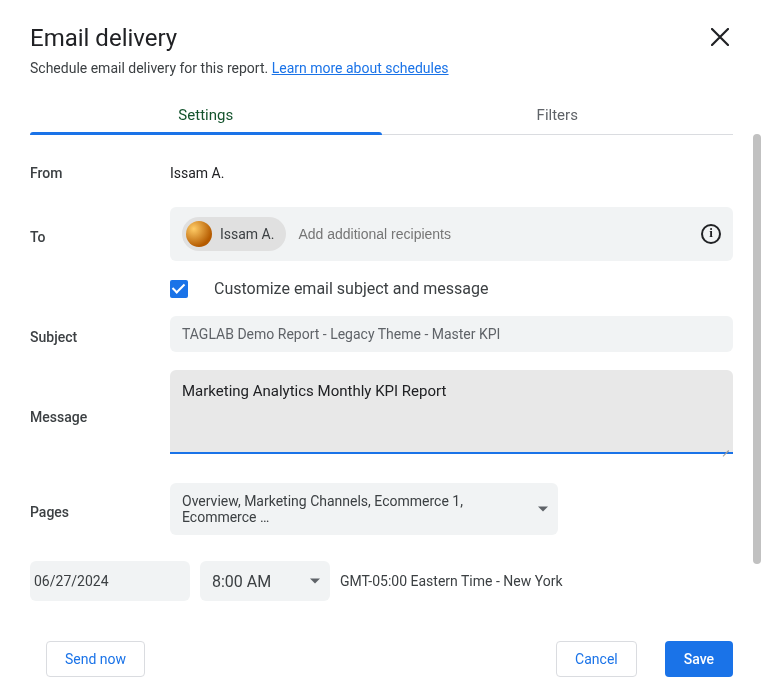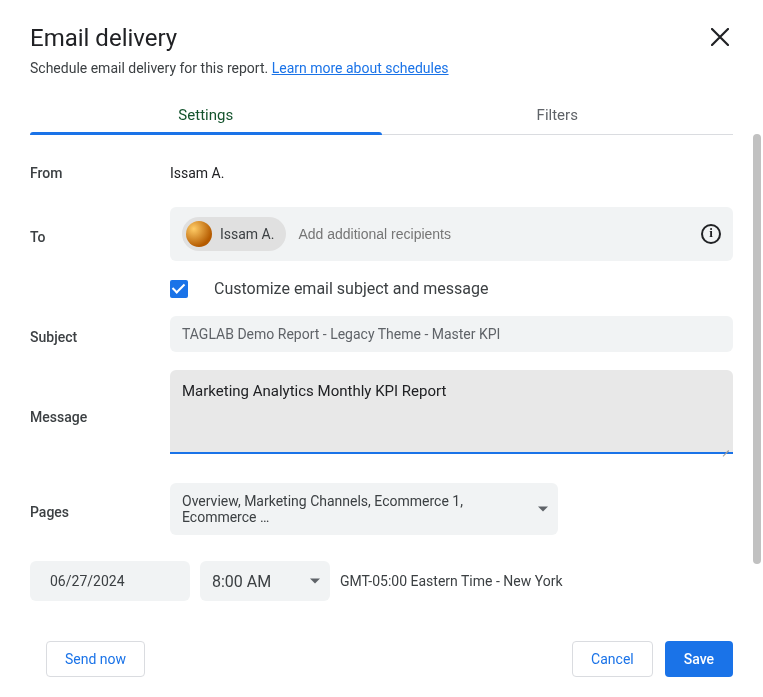--- a/index.html
+++ b/index.html
@@ -243,21 +243,21 @@
   .start-time-row {
     display: flex;
     align-items: center;
     gap: 10px;
   }
   .date-input {
     background: #f1f3f4;
     border-radius: 6px;
     display: inline-flex;
     align-items: center;
-    padding: 0 8px 0 20px;
+    padding: 0 8px 0 4px;
     height: 40px;
     width: 160px;
   }
   .date-input input {
     border: none; background: transparent; outline: none;
     font-size: 14px; flex: 1;
     color: #3c4043;
     font-family: inherit;
   }
   .calendar-icon {
@@ -310,21 +310,21 @@
     background: #fff;
     border: 1px solid #dadce0;
   }
   .btn-primary {
     background: #1a73e8;
     color: #fff;
     font-weight: 500;
   }
   .footer-right {
     display: flex;
-    gap: 12px;
+    gap: 28px;
   }
   .scrollbar-track {
     position: absolute;
     right: 2px;
     top: 134px;
     width: 8px;
     height: 470px;
     background: transparent;
   }
   .scrollbar-thumb {

